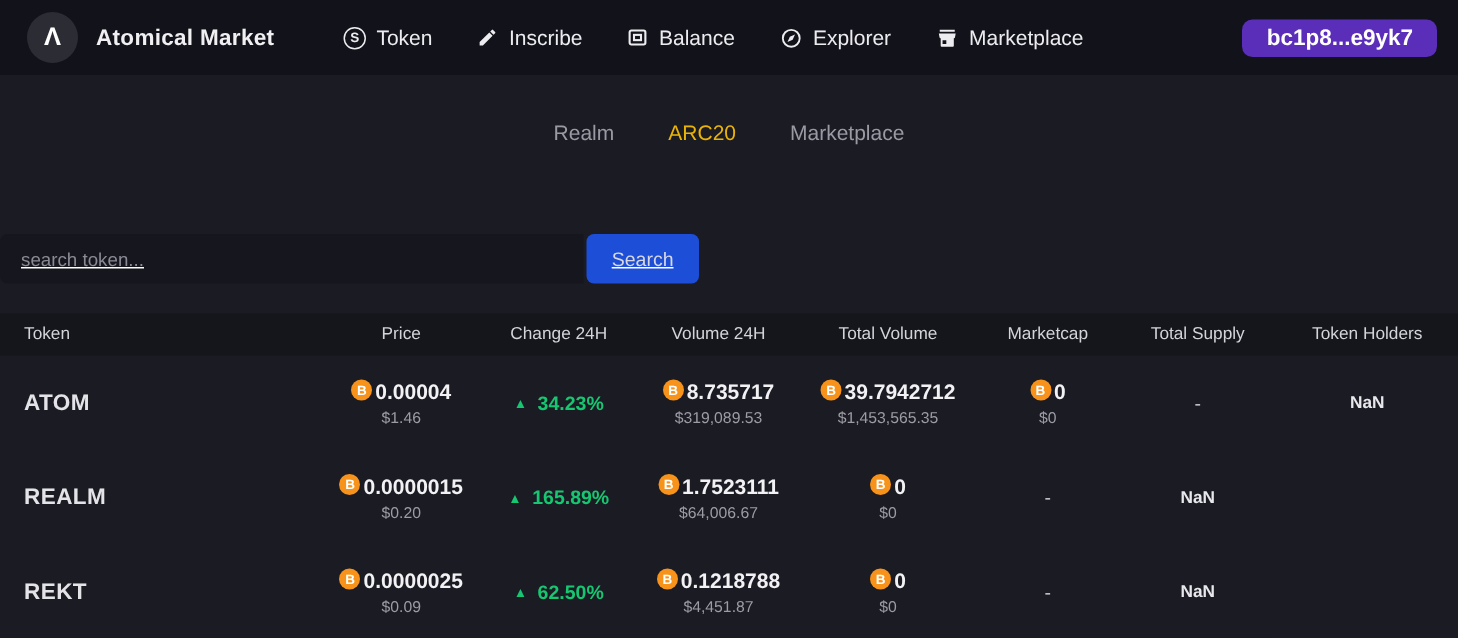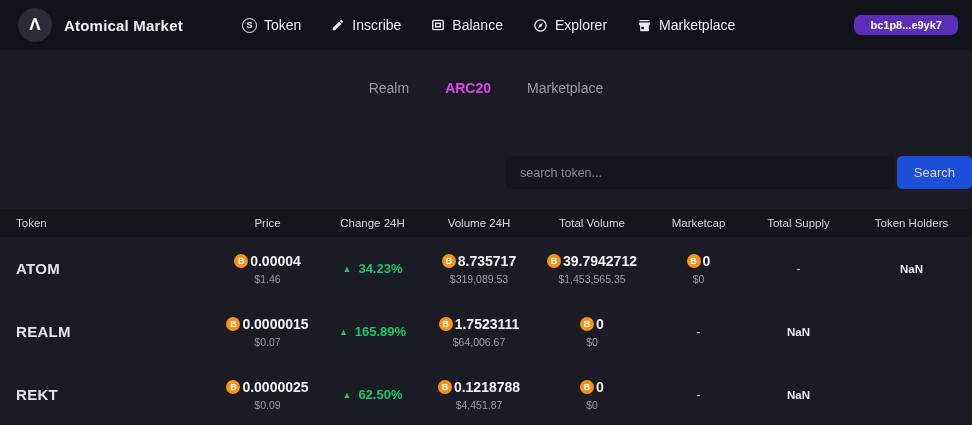--- a/index.html
+++ b/index.html
@@ -34,31 +34,31 @@
   .s-circle {
     width:15px; height:15px; border:1.4px solid #ececf0; border-radius:50%;
     display:inline-flex; align-items:center; justify-content:center;
     font-size:9px; font-weight:700;
   }
   .s-circle::before { content:"S"; }
 
   .wallet-btn {
     background:#5a2eb8; color:#fff;
     font-family:"Liberation Sans", sans-serif;
-    font-size:11px; font-weight:700;
+    font-size:15px; font-weight:700;
     padding:4px 16px; border-radius:7px; border:none; cursor:pointer;
   }
 
   
   .tabs { display:flex; justify-content:center; gap:36px; padding-top:30px; }
   .tab { color:#9a9aa5; font-size:14px; cursor:pointer; }
-  .tab.active { color:#d946ef; font-weight:700; }
-
-  
-  .search-row { display:flex; justify-content:flex-end; margin-top:60px; }
+  .tab.active { color:#eab308; font-weight:400; }
+
+  
+  .search-row { display:flex; justify-content:flex-start; margin-top:60px;text-decoration:underline; }
   .search-wrap { width:466px; display:flex; }
   .search-input {
     flex:1; background:#16161e; border:none; outline:none;
     height:33px; padding:0 14px;
     color:#cfcfd6; font-size:12.5px;
     border-radius:5px 0 0 5px;
     font-family:"Liberation Sans", sans-serif;
   }
   .search-input::placeholder { color:#8b8b96; }
   .search-btn {
@@ -81,21 +81,21 @@
   }
   .th { text-align:center; }
   .th.first { text-align:left; padding-left:16px; }
   .trow { height:63px; cursor:pointer; }
   .token-name {
     padding-left:16px; font-size:15px; font-weight:700; color:#e4e4e8;
     letter-spacing:.3px;
   }
   .cell { text-align:center; }
   .cell-main {
-    display:flex; align-items:center; justify-content:center; gap:2px;
+    display:flex; align-items:flex-start; justify-content:center; gap:2px;
     font-size:14px; font-weight:600; color:#f2f2f4;
   }
   .cell-sub { font-size:10.5px; color:#9c9ca6; margin-top:4px; }
   .btc {
     width:14px; height:14px; background:#f7931a; border-radius:50%;
     display:inline-flex; align-items:center; justify-content:center;
     font-size:9px; font-weight:700; color:#fff; flex:0 0 auto;
   }
   .btc::before { content:"B"; }
   .change {
@@ -222,21 +222,21 @@
     <div class="cell holders">NaN</div>
   </div>
 
   <div class="grid-row trow">
     <div class="token-name">REALM</div>
     <div class="cell">
       <div class="cell-main">
           <span class="btc"></span>
           <span>0.0000015</span>
         </div>
-      <div class="cell-sub">$0.07</div>
+      <div class="cell-sub">$0.20</div>
     </div>
     <div class="cell change">
       <span class="up-arrow"></span>
       <span>165.89%</span>
     </div>
     <div class="cell">
       <div class="cell-main">
           <span class="btc"></span>
           <span>1.7523111</span>
         </div>

